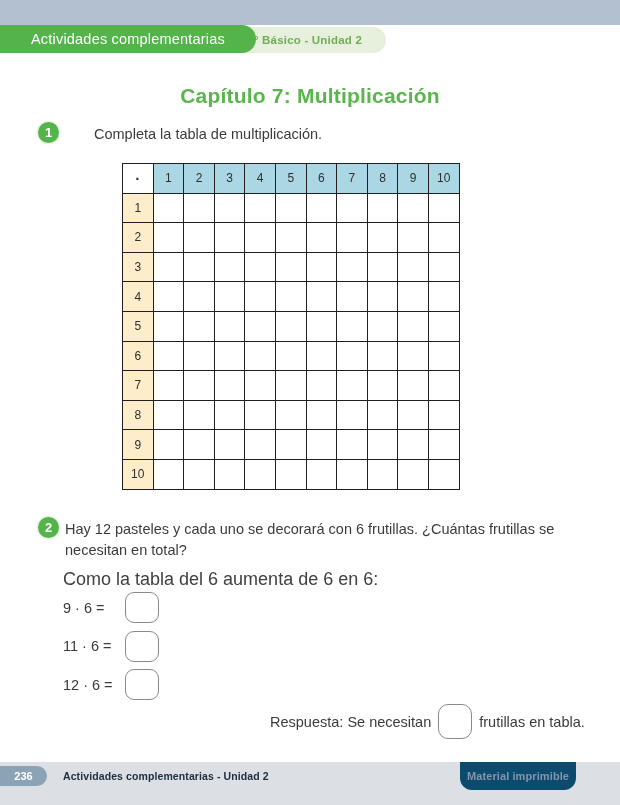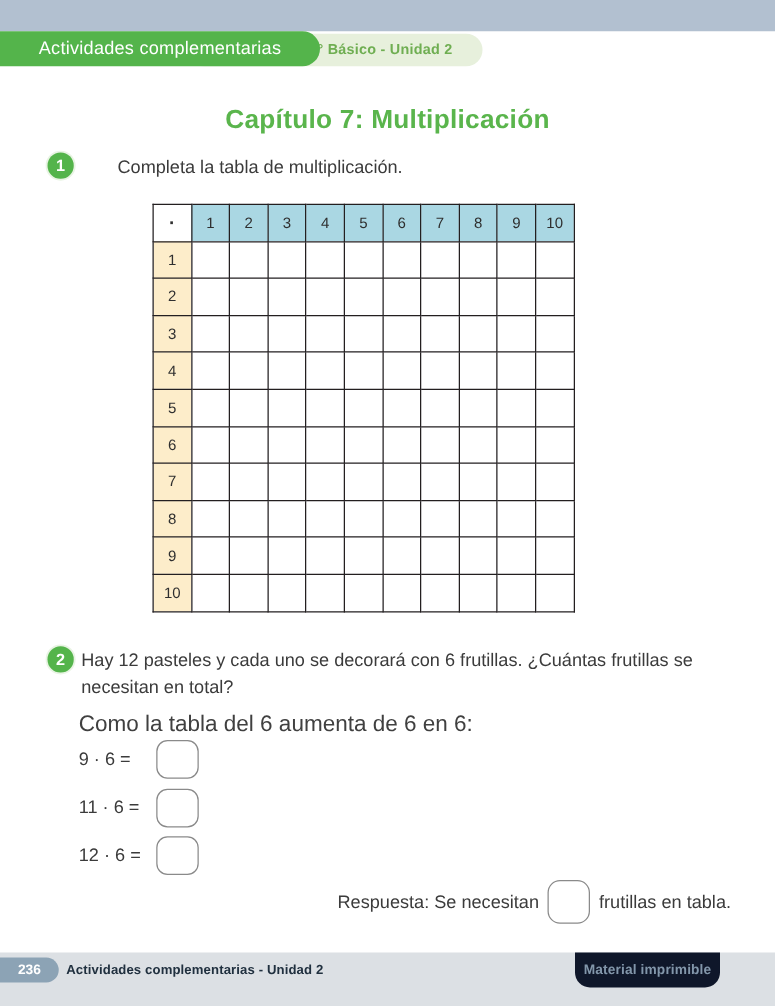--- a/index.html
+++ b/index.html
@@ -75,26 +75,26 @@
     position:absolute; top:762px; left:0; width:620px; height:43px;
     background:#dce0e4;
   }
   .page-pill {
     position:absolute; top:766px; left:0; width:47px; height:20px;
     background:#8ca3b5; border-radius:0 10px 10px 0;
     display:flex; align-items:center; justify-content:center;
     color:#ffffff; font-size:11px; font-weight:bold;
   }
   .footer-label {
-    position:absolute; top:770px; left:53px;
+    position:absolute; top:770px; left:63px;
     color:#20303f; font-size:10.5px; font-weight:bold; letter-spacing:.1px;
   }
   .material-tab {
     position:absolute; top:762px; left:460px; width:116px; height:28px;
-    background:#0f172a; border-radius:0 0 12px 12px;
+    background:#0c4a6e; border-radius:0 0 12px 12px;
     display:flex; align-items:center; justify-content:center;
     color:#8296aa; font-size:11px; font-weight:bold; letter-spacing:.1px;
   }
 </style>
 </head>
 <body>
 
 <div class="page">
 
   <div class="topbar"></div>

